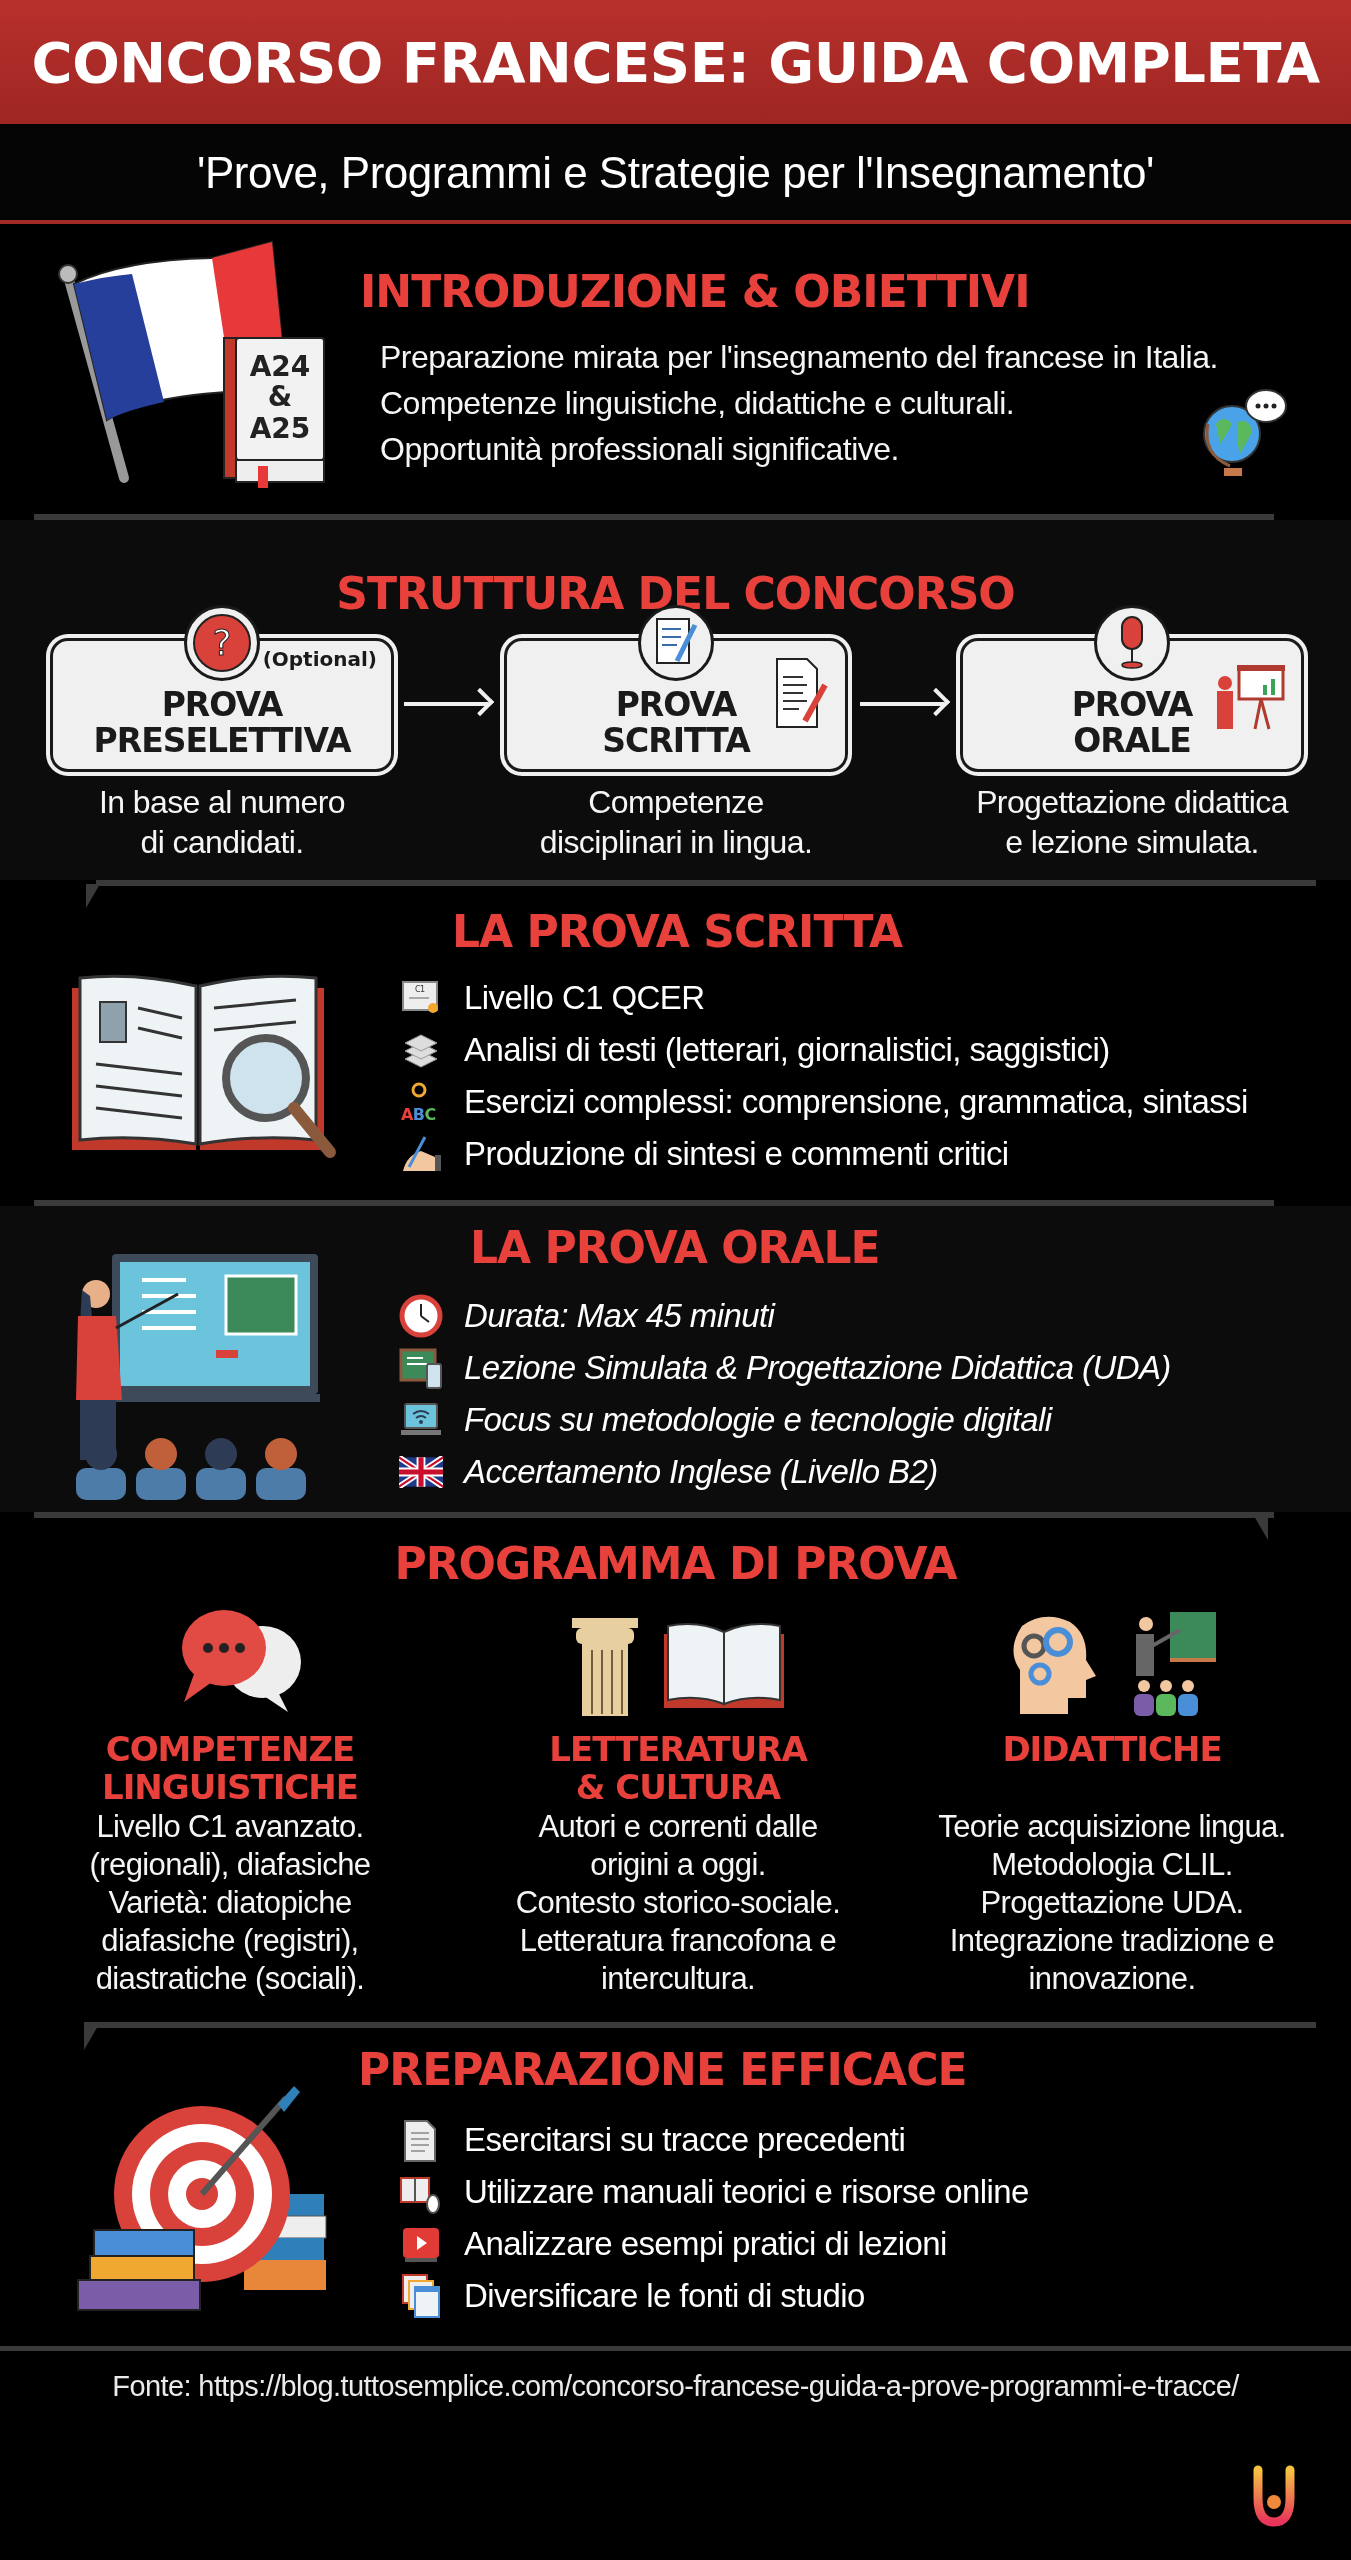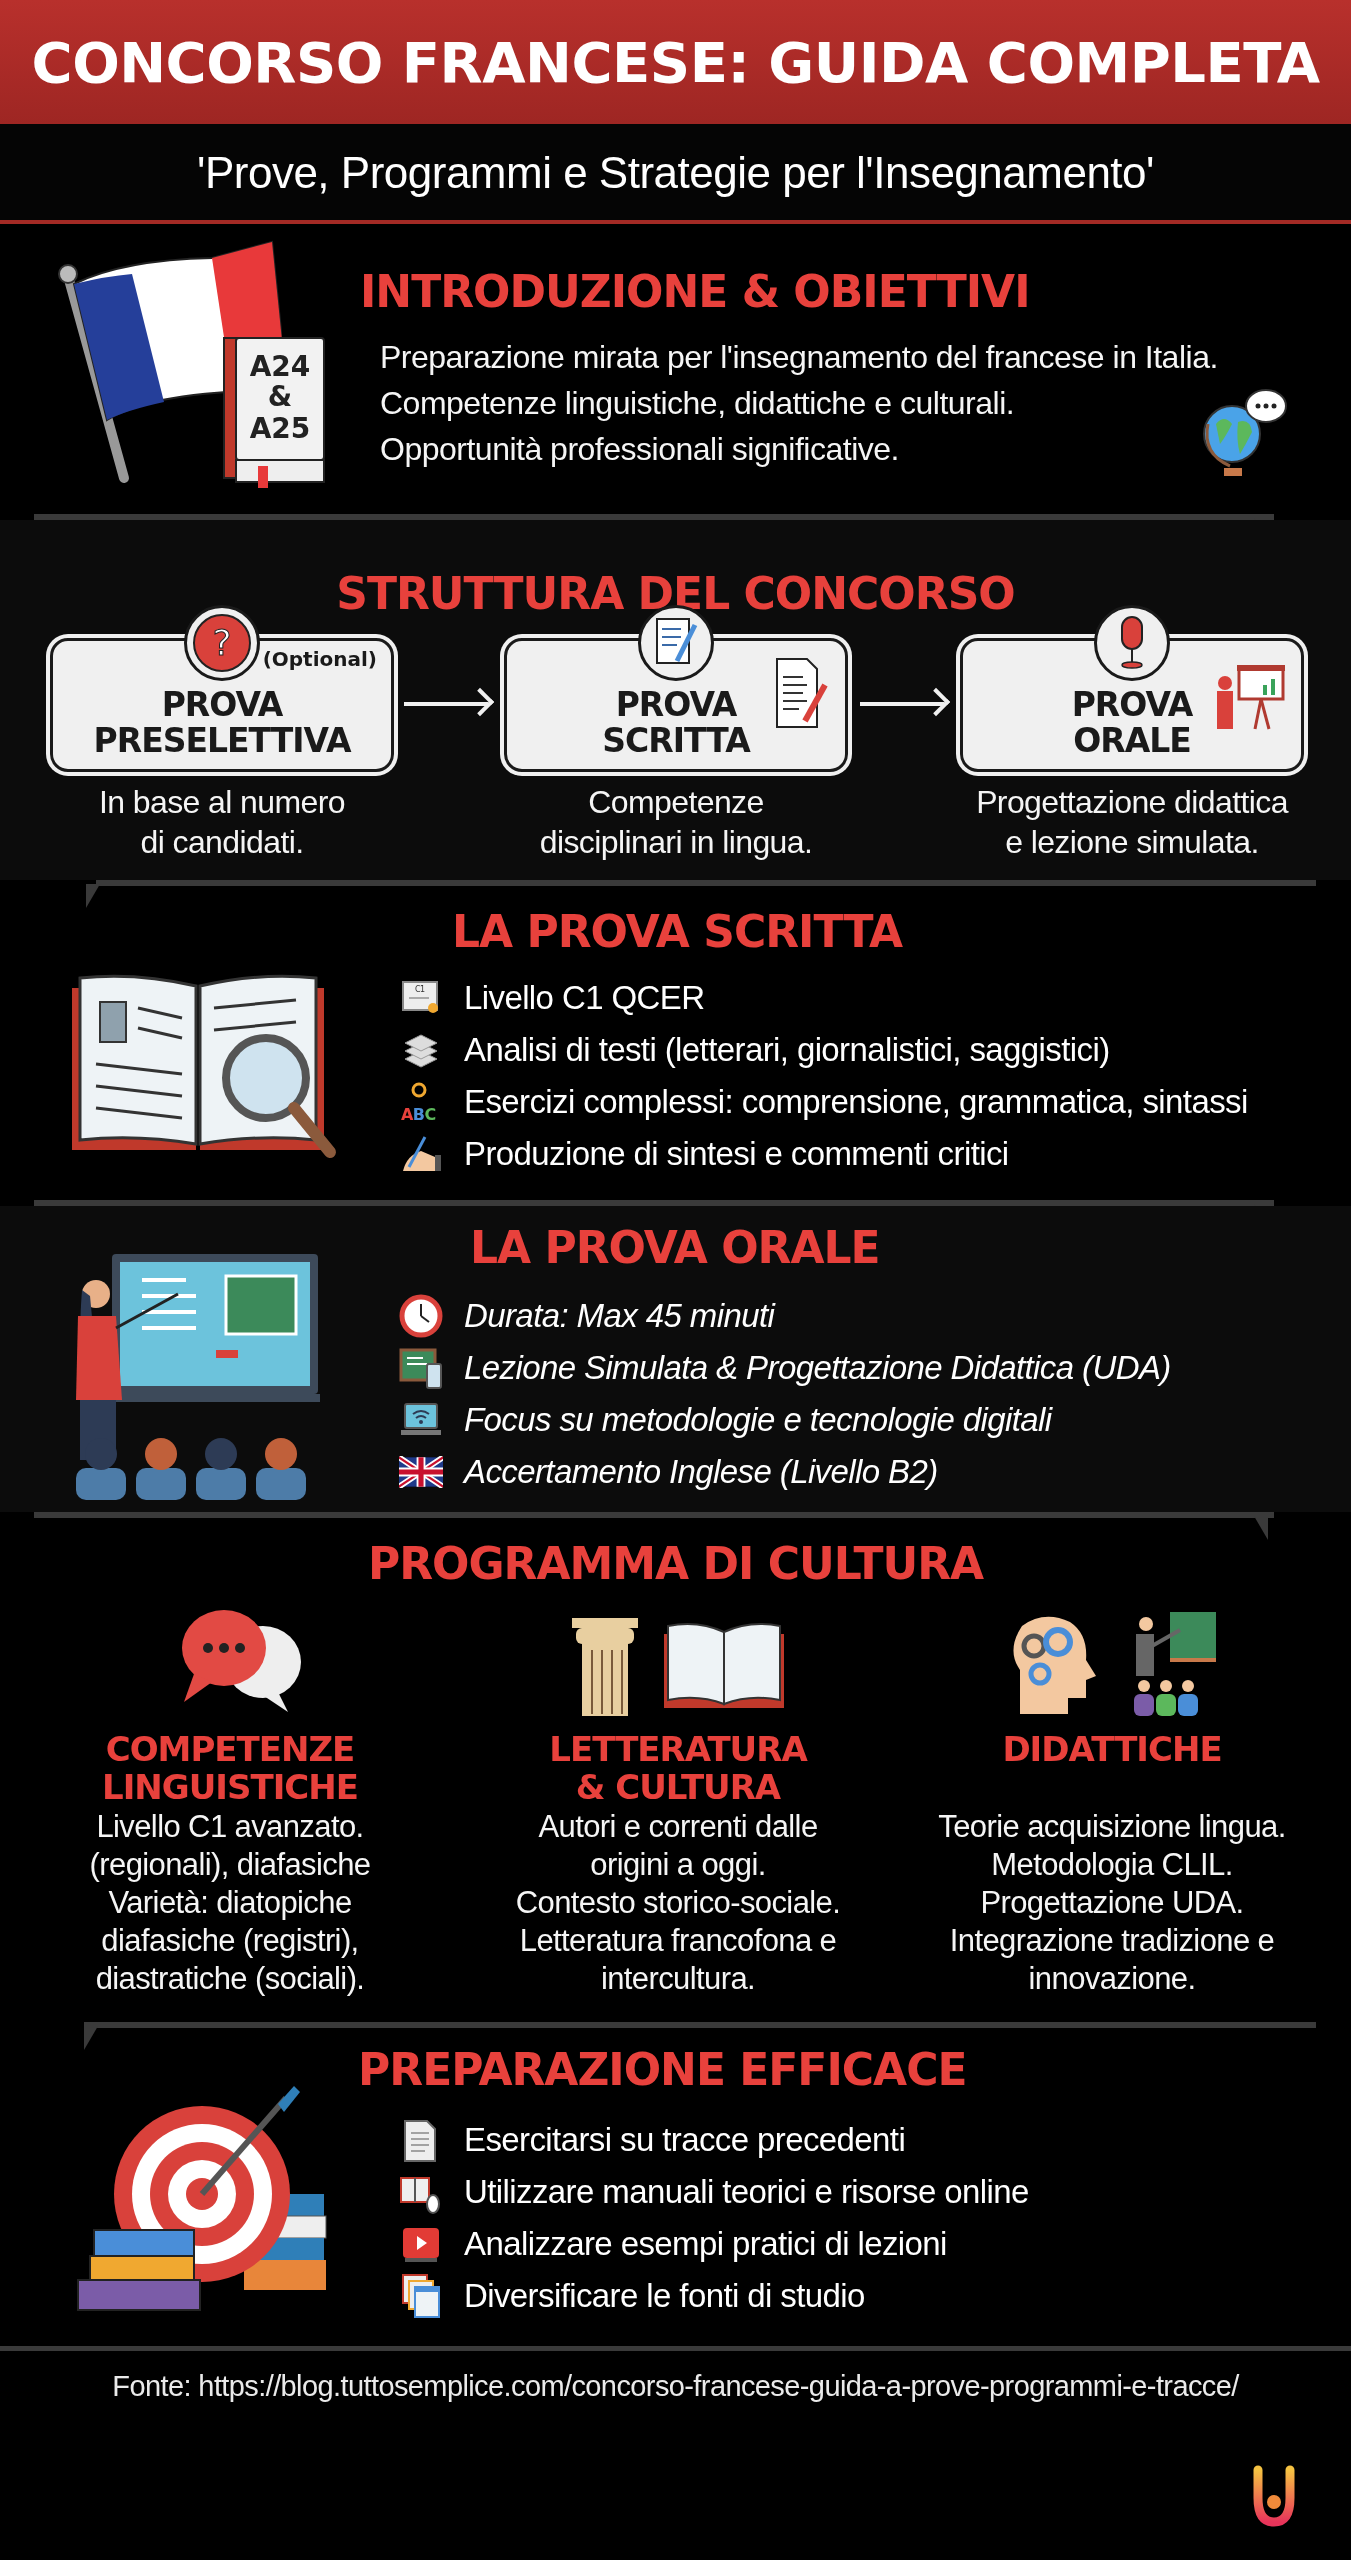--- a/index.html
+++ b/index.html
@@ -314,21 +314,21 @@
         </span>
         <span>Accertamento Inglese (Livello B2)</span>
       </li>
   </ul>
 </div>
 
 <div class="divider" style="top:1512px;"></div>
 <div class="fold-r" style="left:1254px;top:1516px;"></div>
 
 <div class="section" style="top:1518px;height:500px;">
-  <div class="sec-title" style="left:0;width:1351px;text-align:center;top:20px;">PROGRAMMA DI CULTURA</div>
+  <div class="sec-title" style="left:0;width:1351px;text-align:center;top:20px;">PROGRAMMA DI PROVA</div>
 
   <svg style="position:absolute;left:168px;top:86px;" width="150" height="112" viewBox="0 0 150 112">
     <ellipse cx="95" cy="58" rx="38" ry="36" fill="#eee"></ellipse>
       <path d="M110 88 L120 108 L96 92Z" fill="#eee"></path>
     <ellipse cx="56" cy="44" rx="42" ry="38" fill="#e24a44"></ellipse>
       <path d="M26 70 L16 98 L44 78Z" fill="#e24a44"></path>
     <circle cx="40" cy="44" r="5" fill="#222"></circle>
       <circle cx="56" cy="44" r="5" fill="#222"></circle>
       <circle cx="72" cy="44" r="5" fill="#222"></circle>
   </svg>

